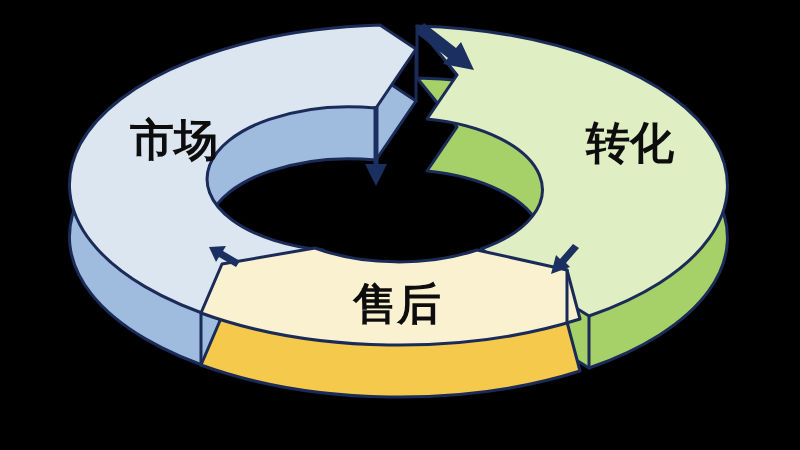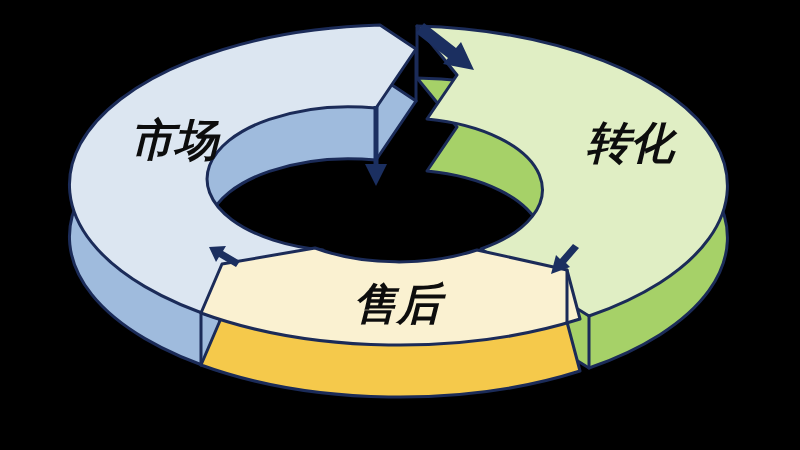--- a/index.html
+++ b/index.html
@@ -8,21 +8,20 @@
     width: 800px;
     height: 450px;
     overflow: hidden;
     background: var(--bg, #000000);
   }
   .stage {
     position: relative;
     width: 800px;
     height: 446px;
     background: var(--bg, #000000);
-    font-style: italic;
   }
   svg { display: block; }
 
   .face {
     stroke: var(--outline, #1b2b58);
     stroke-width: 3;
     stroke-linejoin: round;
   }
   .top-market      { fill: var(--market-top,      #dce6f1); }
   .side-market     { fill: var(--market-side,     #9fbbdd); }

